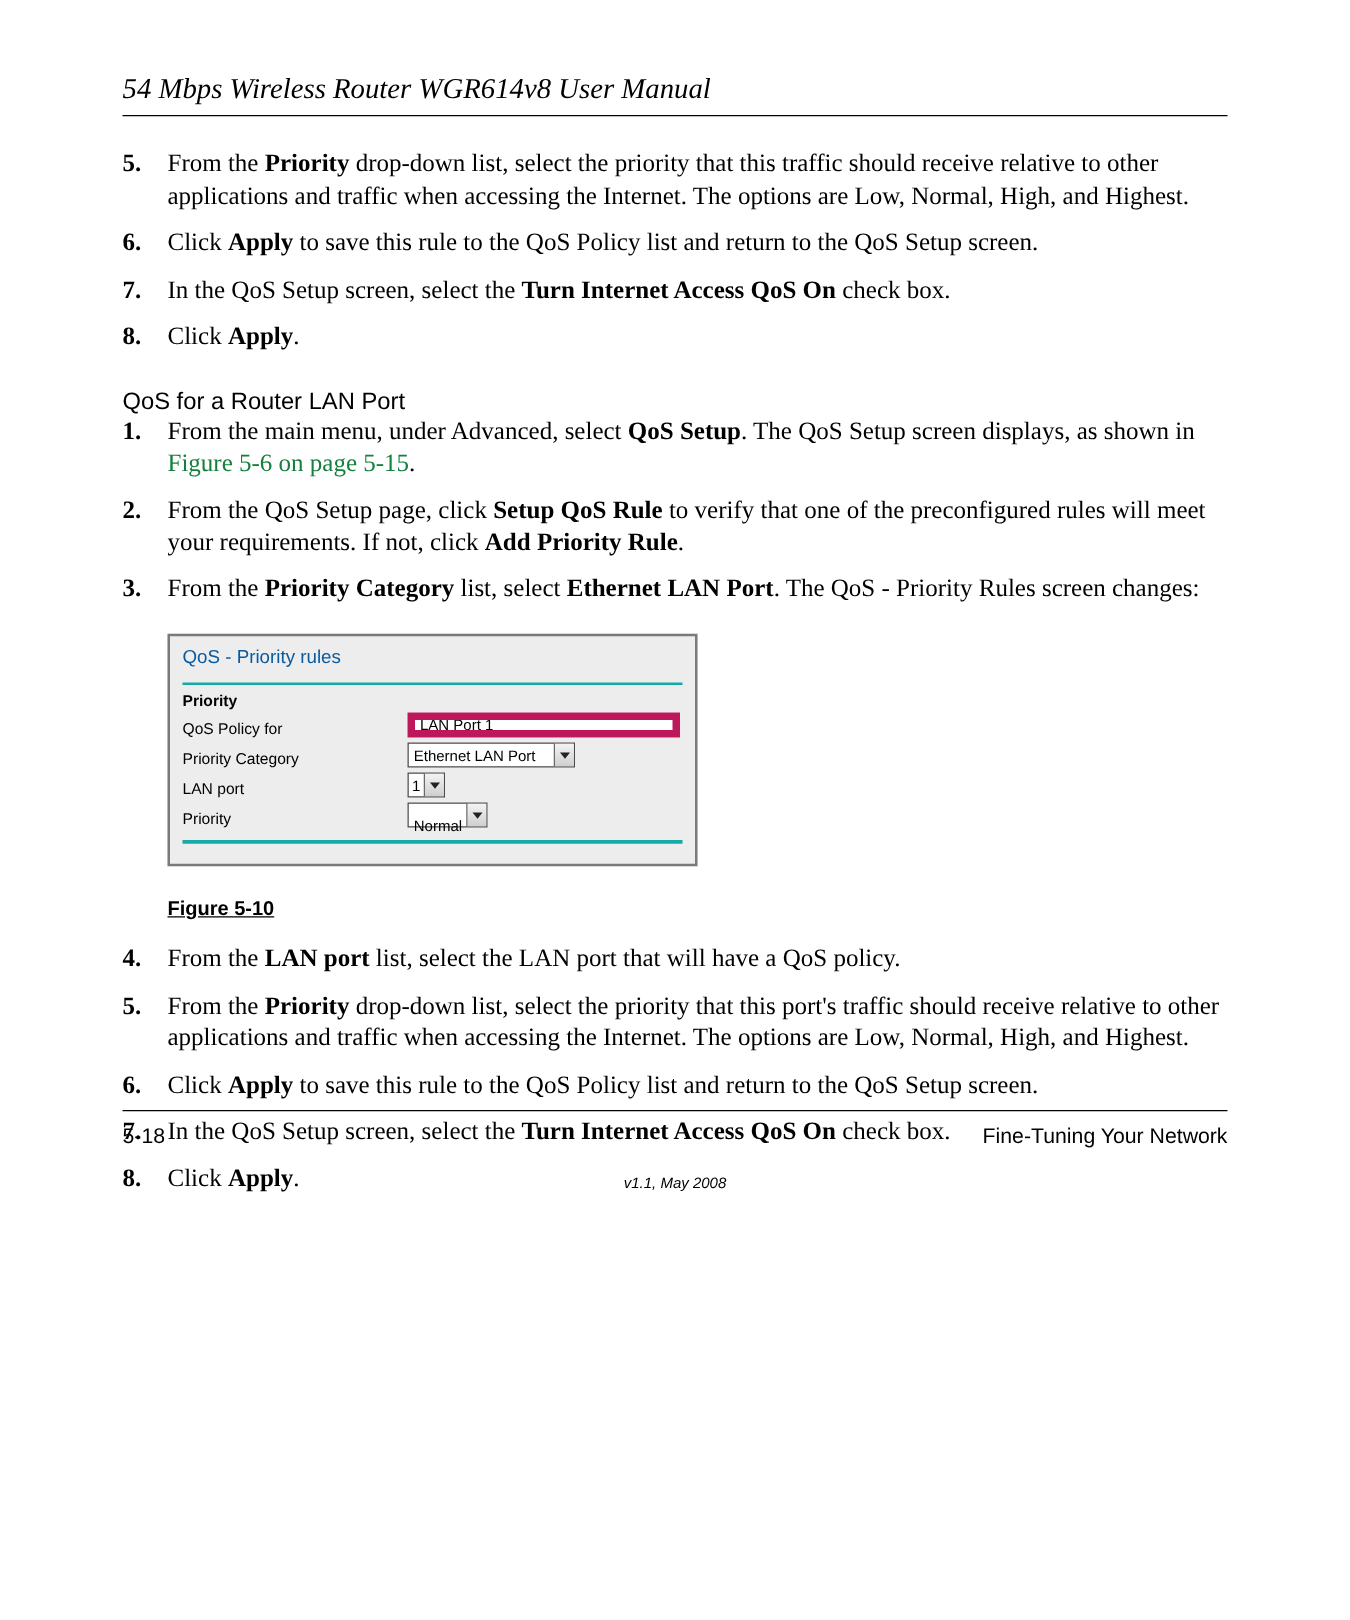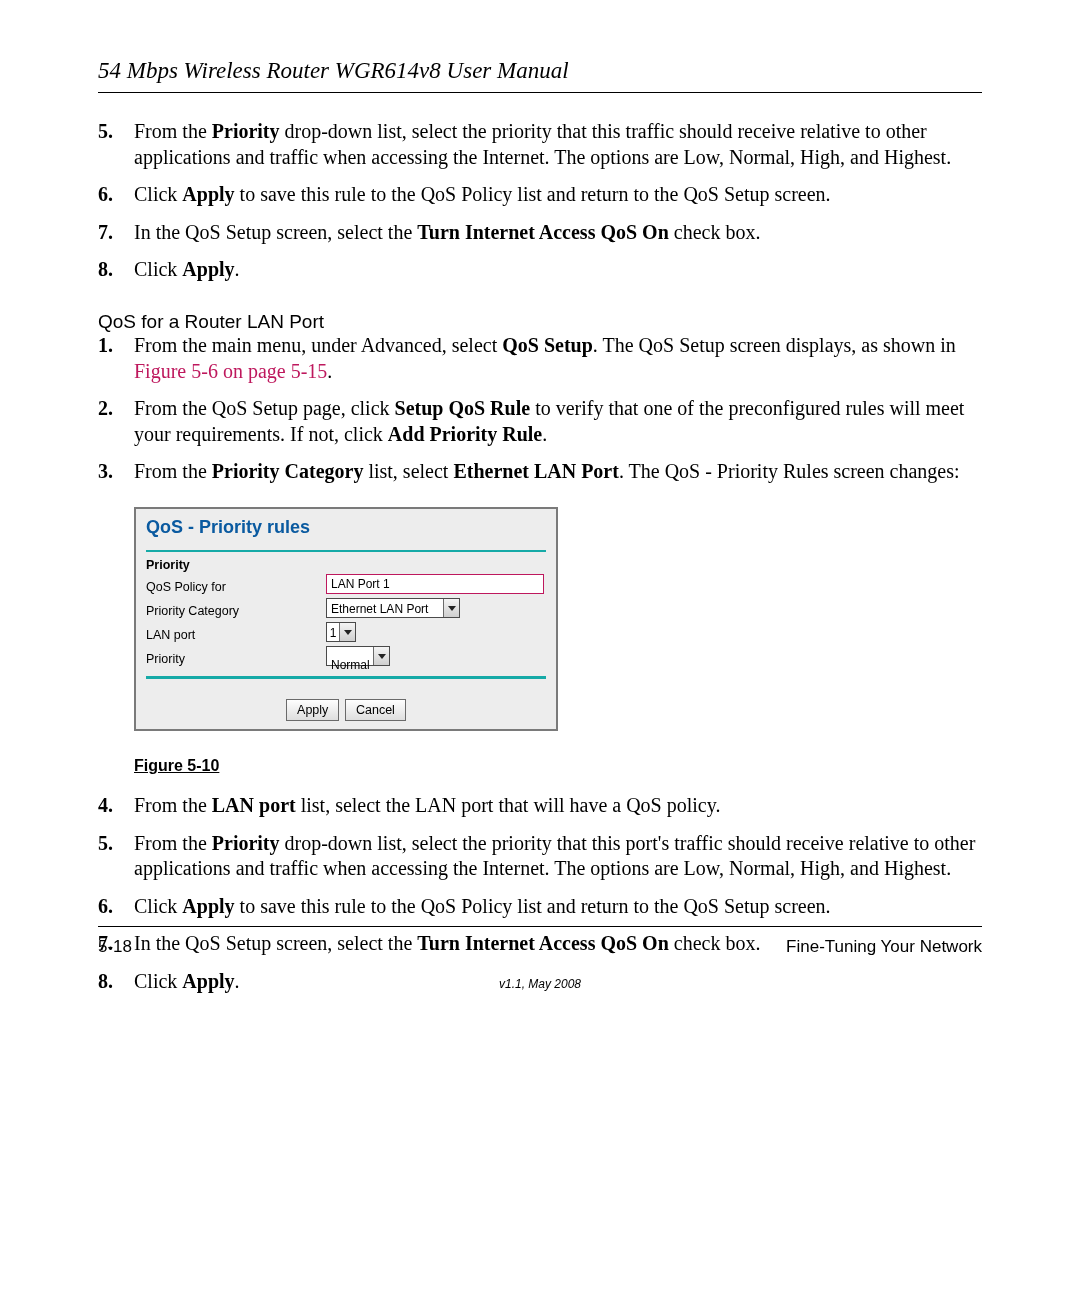--- a/index.html
+++ b/index.html
@@ -46,36 +46,36 @@
     .sec-heading {
       font-family: Arial, Helvetica, sans-serif;
       font-weight: normal;
       font-size: 19px;
       margin-top: 28px;
     }
     .intro-line {
       margin-bottom: 12px;
       line-height: 1.28;
     }
-    .link { color: #be185d; text-align: right; }
+    .link { color: #15803d; text-align: right; }
     .figure-wrap {
       margin: 22px 0 8px 36px;
     }
     .panel {
       width: 424px;
       border: 2px solid #7a7a7a;
       background: #ededed;
       font-family: Arial, Helvetica, sans-serif;
       font-size: 13px;
       color: #000;
     }
     .panel-title {
       color: #0a5aa0;
-      font-weight: bold;
-      font-size: 18px;
+      font-weight: normal;
+      font-size: 15px;
       padding: 8px 10px 2px 10px;
     }
     .teal-line {
       height: 2.5px;
       background: #16aaa7;
       margin: 10px 0 6px 0;
     }
     .panel-inner {
       padding: 0 10px 10px 10px;
     }
@@ -90,21 +90,21 @@
       padding: 2px 0;
       font-size: 12.5px;
     }
     .form-label {
       width: 180px;
       flex: 0 0 180px;
     }
     .text-input {
       width: 218px;
       height: 20px;
-      border: 1px solid #be185d;
+      border: 6px solid #be185d;
       background: #fff;
       font-family: Arial, Helvetica, sans-serif;
       font-size: 12px;
       padding: 0 4px;
     }
     .sel {
       display: inline-flex;
       align-items: stretch;
       height: 20px;
       border: 1px solid #4a4a4a;
@@ -276,24 +276,20 @@
           <div class="sel w-prio">
             <span class="sel-val">Normal</span>
             <span class="sel-btn">
                 <span class="tri"></span>
               </span>
           </div>
         </div>
 
         <div class="teal-line" style="margin-top:8px"></div>
       </div>
-      <div class="panel-buttons">
-        <span class="btn">Apply</span>
-        <span class="btn">Cancel</span>
-      </div>
     </div>
   </div>
   <div class="figure-caption">Figure 5-10</div>
 
   <ol class="main-list">
     <li>
       <span class="num">4.</span>
       <span class="body">
         <span>From the </span><span class="bold">LAN port</span><span> list, select the LAN port that will have a QoS policy.</span>
       </span>

